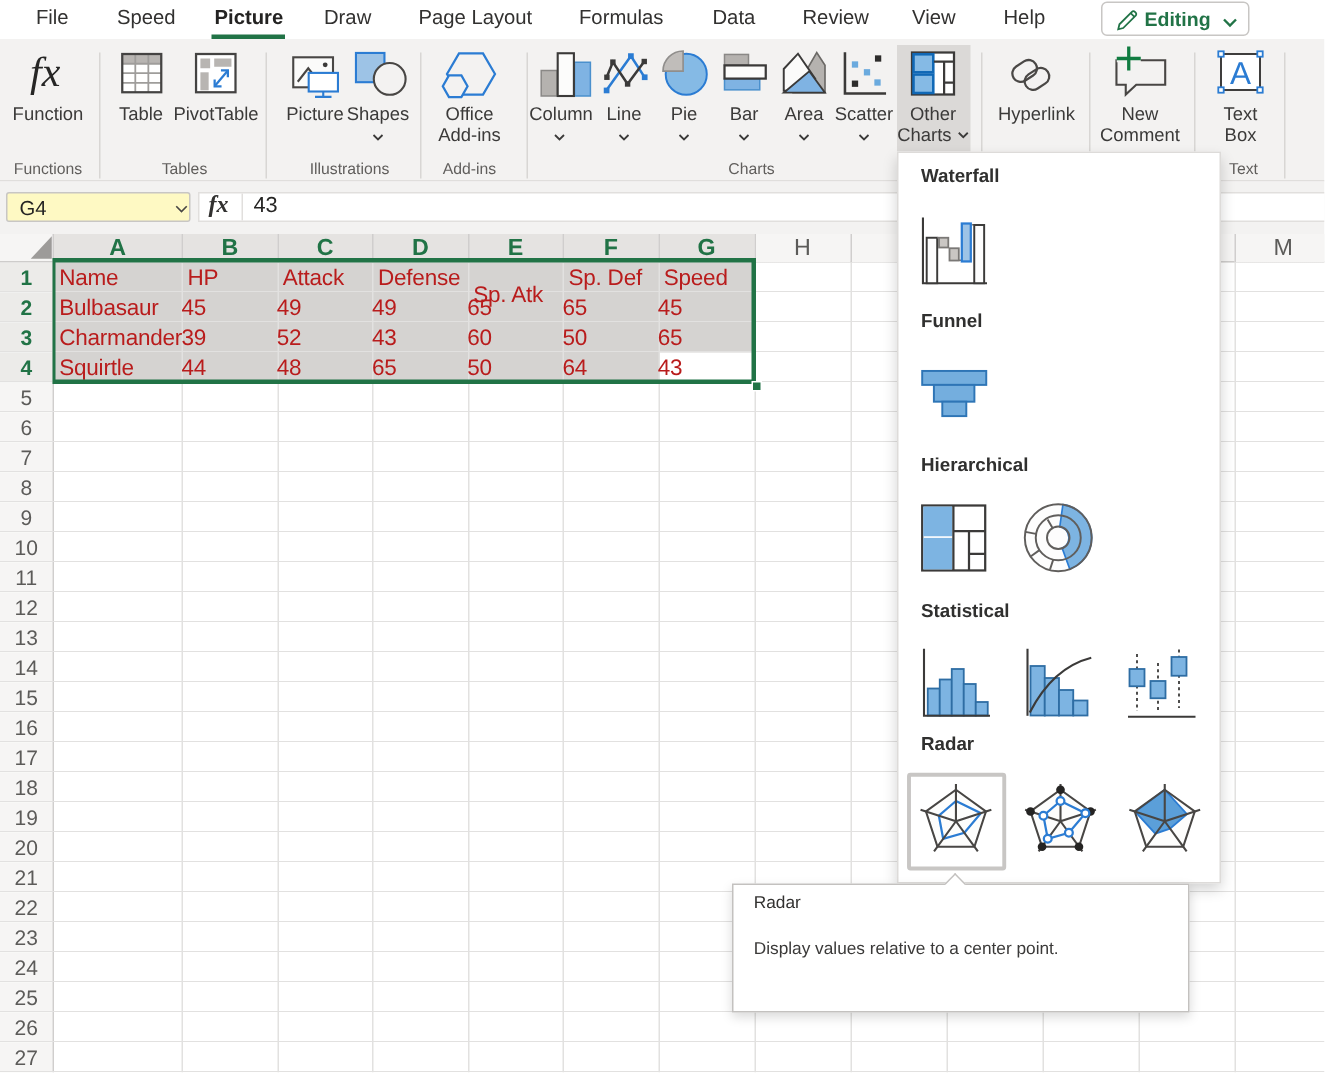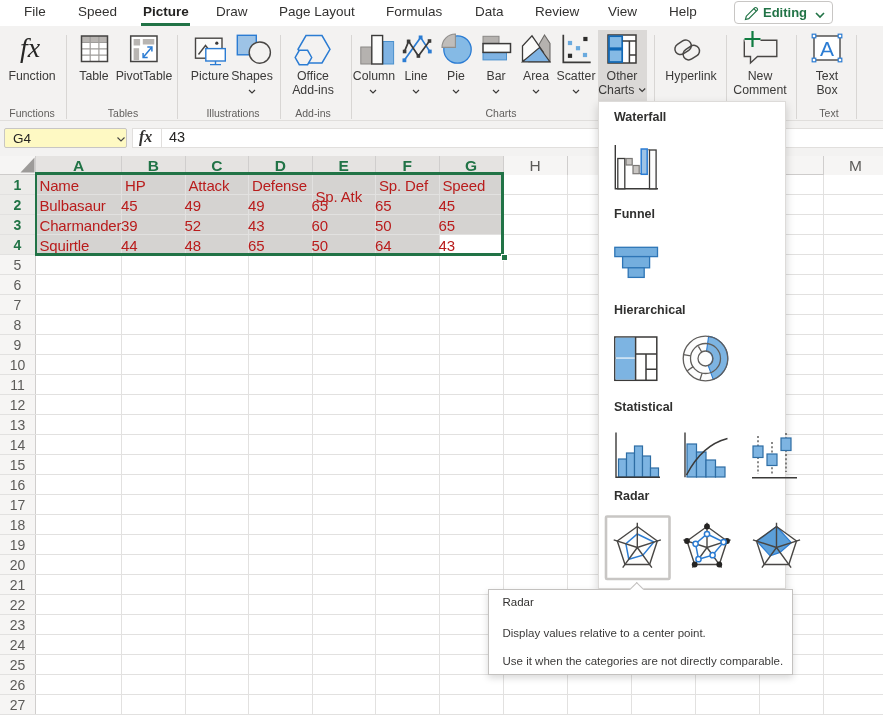--- a/index.html
+++ b/index.html
@@ -40,21 +40,21 @@
      font-size:15.5px; text-align:center; line-height:19px; border-left:1px solid #d0cecd; }
   .colhdr.sel { background:#e5e3e1; color:#217346; font-weight:bold; }
   .rowhdr { position:absolute; left:0; width:35px; height:20px; background:#f6f5f4; color:#5c5b59;
      font-size:14px; text-align:center; line-height:21px; }
   .rowhdr.sel { background:#ecebe9; color:#217346; font-weight:bold; }
   .vline { position:absolute; width:1px; background:#e2e1e0; top:19px; }
   .cell { position:absolute; height:20px; font-size:15px; color:#b91c1c; line-height:21.5px; white-space:nowrap; letter-spacing:-0.15px; }
   .num { }
 
   
-  #panel { position:absolute; left:598px; top:101px; width:188px; height:488px; background:#fff;
+  #panel { position:absolute; left:598px; top:101px; width:216px; height:488px; background:#fff;
      border:1px solid #dddbd9; box-shadow:0 4px 9px rgba(0,0,0,0.18); }
   .ptitle { position:absolute; left:15px; font-size:12.5px; font-weight:bold; color:#30302f; }
 
   
   #tip { position:absolute; left:488px; top:589px; width:305px; height:86px; background:#fff;
      border:1px solid #c3c1bf; box-shadow:0 3px 7px rgba(0,0,0,0.15); }
   .tiptxt { position:absolute; left:13.5px; font-size:11.5px; color:#3b3a39; white-space:nowrap; }
   #beak { position:absolute; left:632px; top:584px; width:9.5px; height:9.5px; background:#fff;
      border-left:1px solid #c3c1bf; border-top:1px solid #c3c1bf; transform:rotate(45deg); }
 </style>
@@ -494,17 +494,16 @@
         <polygon points="177.5,424.5 192.3,440.7 181,450.4 171.2,453.8 157.9,439.2" fill="#5b9fd9" stroke="#2b7cd3" stroke-width="1.2"></polygon>
         <path d="M177.5 420.7 L177.5 445.5 L201.1 437.8 M177.5 445.5 L192.1 465.6 M177.5 445.5 L162.9 465.6 M177.5 445.5 L153.9 437.8" fill="none" stroke="#484644" stroke-width="1.4"></path>
         <polygon points="177.5,424.5 197.5,439 189.8,462.5 165.2,462.5 157.5,439" fill="none" stroke="#484644" stroke-width="1.4"></polygon>
       </g>
     </svg>
   </div>
 
   <div id="tip">
     <span class="tiptxt" style="top:6px;color:#323130">Radar</span>
     <span class="tiptxt" style="top:36.5px">Display values relative to a center point.</span>
-    <span class="tiptxt" style="top:65px">Use it when the categories are not directly comparable.</span>
   </div>
   <div id="beak"></div>
 
 </div>
 
 </body></html>

